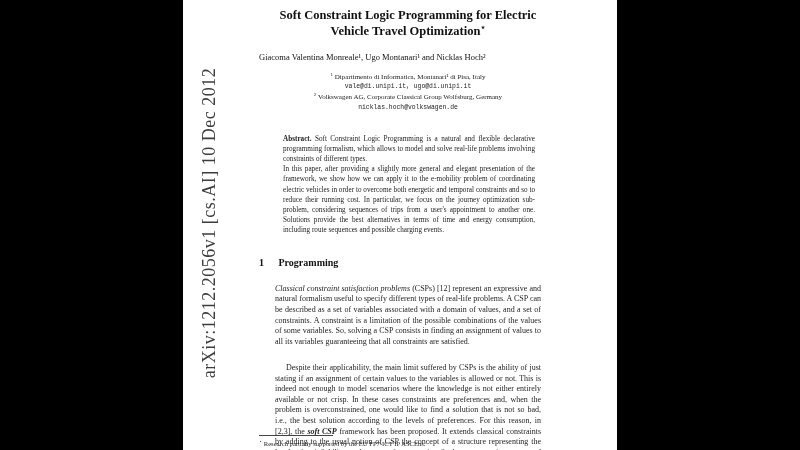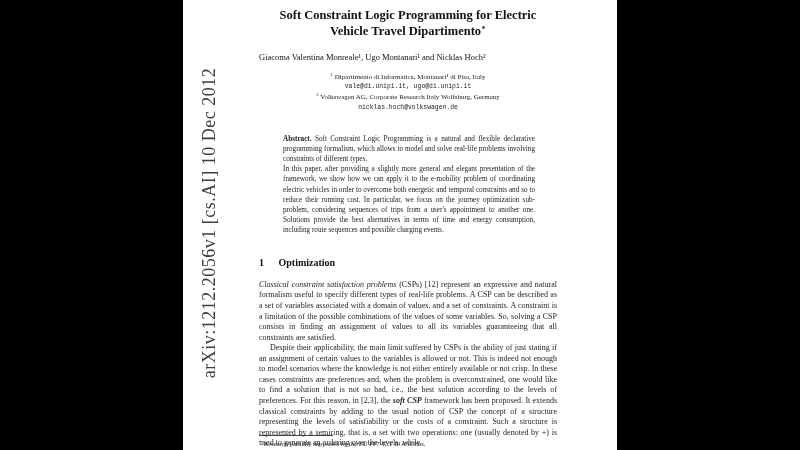--- a/index.html
+++ b/index.html
@@ -97,21 +97,21 @@
     margin-right: 12px;
   }
   .body-text {
     margin-top: 12px;
     font-size: 8px;
     line-height: 1.32;
     text-align: justify;
     color: #1d1d1d;
   }
   .body-text p {
-    margin: 0;
+    margin: 16px;
   }
   .body-text p.indented {
     text-indent: 11px;
   }
   .lead-italic {
     font-style: italic;
   }
   .inline-italic {
     font-style: italic;
     font-weight: bold;
@@ -138,49 +138,49 @@
 <body>
 
 <div class="stage">
   <div class="page">
 
     <div class="arxiv-stamp">arXiv:1212.2056v1  [cs.AI]  10 Dec 2012</div>
 
     <div class="content">
 
       <div class="title">
-        <span>Soft Constraint Logic Programming for Electric Vehicle Travel Dipartimento</span><sup>⋆</sup>
+        <span>Soft Constraint Logic Programming for Electric Vehicle Travel Optimization</span><sup>⋆</sup>
       </div>
 
       <div class="authors">Giacoma Valentina Monreale¹, Ugo Montanari¹ and Nicklas Hoch²</div>
 
       <div class="affiliations">
         <div>
           <sup>1</sup>
           <span>Dipartimento di Informatica, Montanari¹ di Pisa, Italy</span>
         </div>
         <div class="email">vale@di.unipi.it, ugo@di.unipi.it</div>
         <div>
           <sup>2</sup>
-          <span>Volkswagen AG, Corporate Research Italy Wolfsburg, Germany</span>
+          <span>Volkswagen AG, Corporate Classical Group Wolfsburg, Germany</span>
         </div>
         <div class="email">nicklas.hoch@volkswagen.de</div>
       </div>
 
       <div class="abstract">
         <p>
           <span class="abs-label">Abstract.</span>
           <span>Soft Constraint Logic Programming is a natural and flexible declarative programming formalism, which allows to model and solve real-life problems involving constraints of different types.</span>
         </p>
         <p>In this paper, after providing a slightly more general and elegant presentation of the framework, we show how we can apply it to the e-mobility problem of coordinating electric vehicles in order to overcome both energetic and temporal constraints and so to reduce their running cost. In particular, we focus on the journey optimization sub-problem, considering sequences of trips from a user's appointment to another one. Solutions provide the best alternatives in terms of time and energy consumption, including route sequences and possible charging events.</p>
       </div>
 
       <div class="section-heading">
         <span class="sec-num">1</span>
-        <span>Optimization</span>
+        <span>Programming</span>
       </div>
 
       <div class="body-text">
         <p>
           <span class="lead-italic">Classical constraint satisfaction problems</span><span> (CSPs) [12] represent an expressive and natural formalism useful to specify different types of real-life problems. A CSP can be described as a set of variables associated with a domain of values, and a set of constraints. A constraint is a limitation of the possible combinations of the values of some variables. So, solving a CSP consists in finding an assignment of values to all its variables guaranteeing that all constraints are satisfied.</span>
         </p>
         <p class="indented">
           <span>Despite their applicability, the main limit suffered by CSPs is the ability of just stating if an assignment of certain values to the variables is allowed or not. This is indeed not enough to model scenarios where the knowledge is not either entirely available or not crisp. In these cases constraints are preferences and, when the problem is overconstrained, one would like to find a solution that is not so bad, i.e., the best solution according to the levels of preferences. For this reason, in [2,3], the </span><span class="inline-italic">soft CSP</span><span> framework has been proposed. It extends classical constraints by adding to the usual notion of CSP the concept of a structure representing the levels of satisfiability or the costs of a constraint. Such a structure is represented by a semiring, that is, a set with two operations: one (usually denoted by +) is used to generate an ordering over the levels, while</span>
         </p>
       </div>

